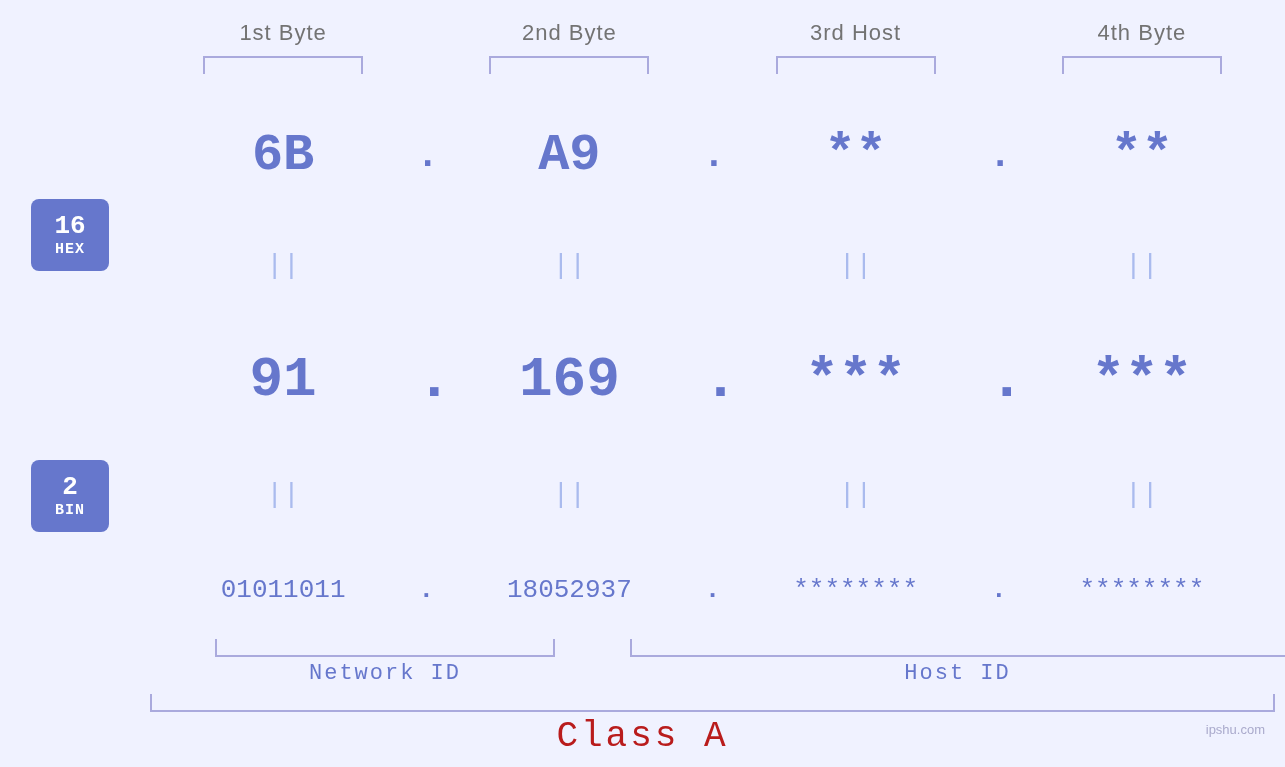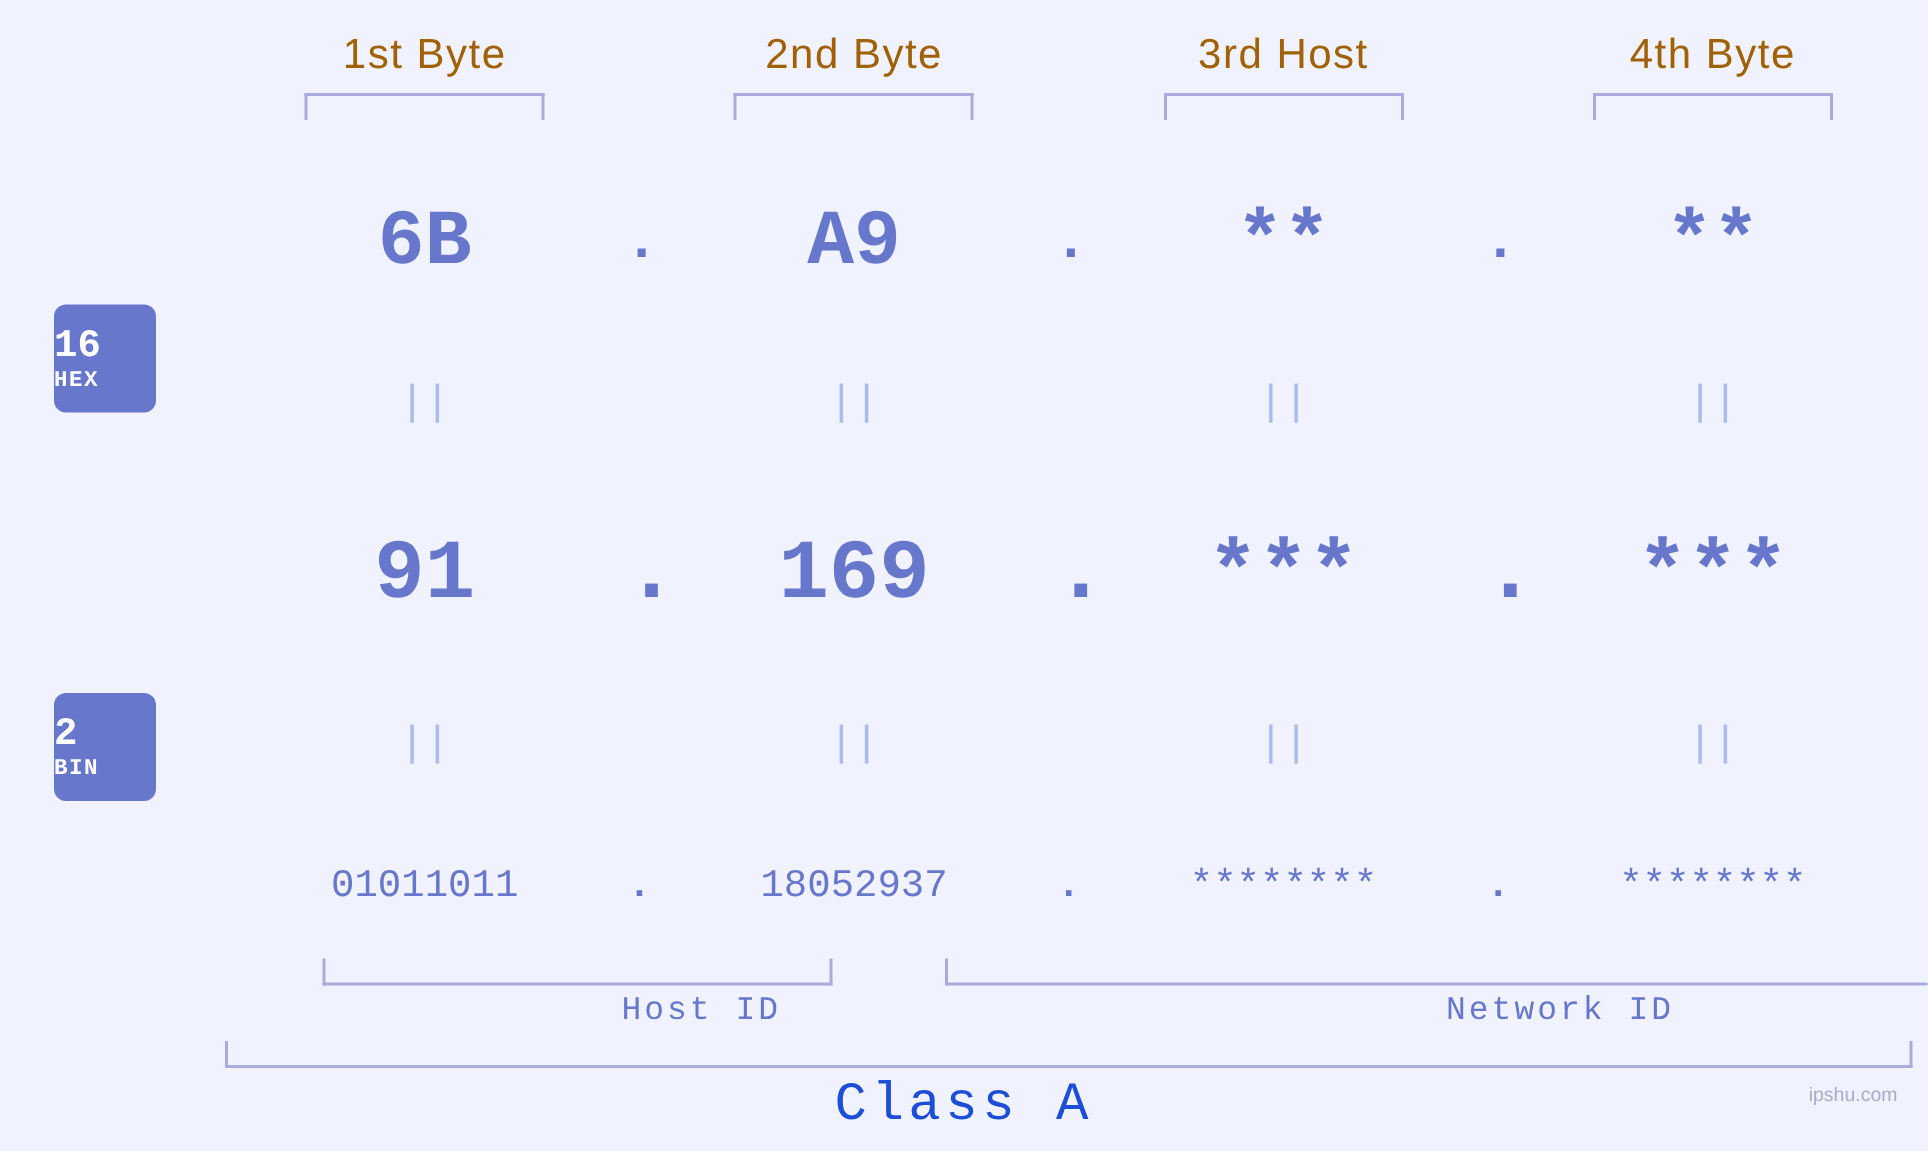--- a/index.html
+++ b/index.html
@@ -27,22 +27,22 @@
       display: flex;
       width: 100%;
       padding-left: 140px;
       padding-top: 20px;
       margin-bottom: 10px;
     }
 
     .byte-col {
       flex: 1;
       text-align: center;
-      color: #a16207;
-      font-size: 28px;
+      color: #737373;
+      font-size: 22px;
       font-family: Arial, sans-serif;
       font-weight: normal;
       letter-spacing: 1px;
     }
 
     
     .bracket-row {
       display: flex;
       width: 100%;
       padding-left: 140px;
@@ -76,27 +76,27 @@
     .badges-col {
       width: 140px;
       display: flex;
       flex-direction: column;
       justify-content: space-around;
       align-items: center;
       padding: 10px 0;
     }
 
     .badge {
-      width: 68px;
+      width: 78px;
       height: 72px;
       background: #6677cc;
       border-radius: 8px;
       display: flex;
       flex-direction: column;
-      align-items: flex-start;
+      align-items: center;
       justify-content: center;
       color: white;
     }
 
     .badge-num {
       font-size: 26px;
       font-weight: bold;
       line-height: 1.1;
     }
 
@@ -281,25 +281,25 @@
     <div style="flex:0 0 490px; display:flex; align-items:flex-start; justify-content:center;">
       <div style="width:340px; height:18px; border:2px solid #aaaadd; border-top:none;"></div>
     </div>
 
     <div style="flex:1; display:flex; align-items:flex-start; justify-content:center;">
       <div style="width:680px; height:18px; border:2px solid #aaaadd; border-top:none;"></div>
     </div>
   </div>
 
   <div style="display:flex; width:100%; padding-left:140px; margin-top:4px; margin-bottom:8px;">
+    <div style="flex:0 0 490px; text-align:center; color:#6677cc; font-size:22px; font-family:'Courier New',Courier,monospace; letter-spacing:2px;">Network ID</div>
     <div style="flex:1; text-align:center; color:#6677cc; font-size:22px; font-family:'Courier New',Courier,monospace; letter-spacing:2px;">Host ID</div>
-    <div style="flex:0 0 490px; text-align:center; color:#6677cc; font-size:22px; font-family:'Courier New',Courier,monospace; letter-spacing:2px;">Network ID</div>
   </div>
 
   <div style="display:flex; width:100%; padding-left:140px; margin-bottom:4px;">
     <div style="flex:1; height:18px; border:2px solid #aaaadd; border-top:none; margin:0 10px;"></div>
   </div>
 
-  <div style="width:100%; text-align:center; color:#1d4ed8; font-size:36px; font-family:'Courier New',Courier,monospace; letter-spacing:3px; margin-bottom:10px;">Class A</div>
+  <div style="width:100%; text-align:center; color:#b91c1c; font-size:36px; font-family:'Courier New',Courier,monospace; letter-spacing:3px; margin-bottom:10px;">Class A</div>
 
   <div class="watermark">ipshu.com</div>
 
 </div>
 
 </body></html>

